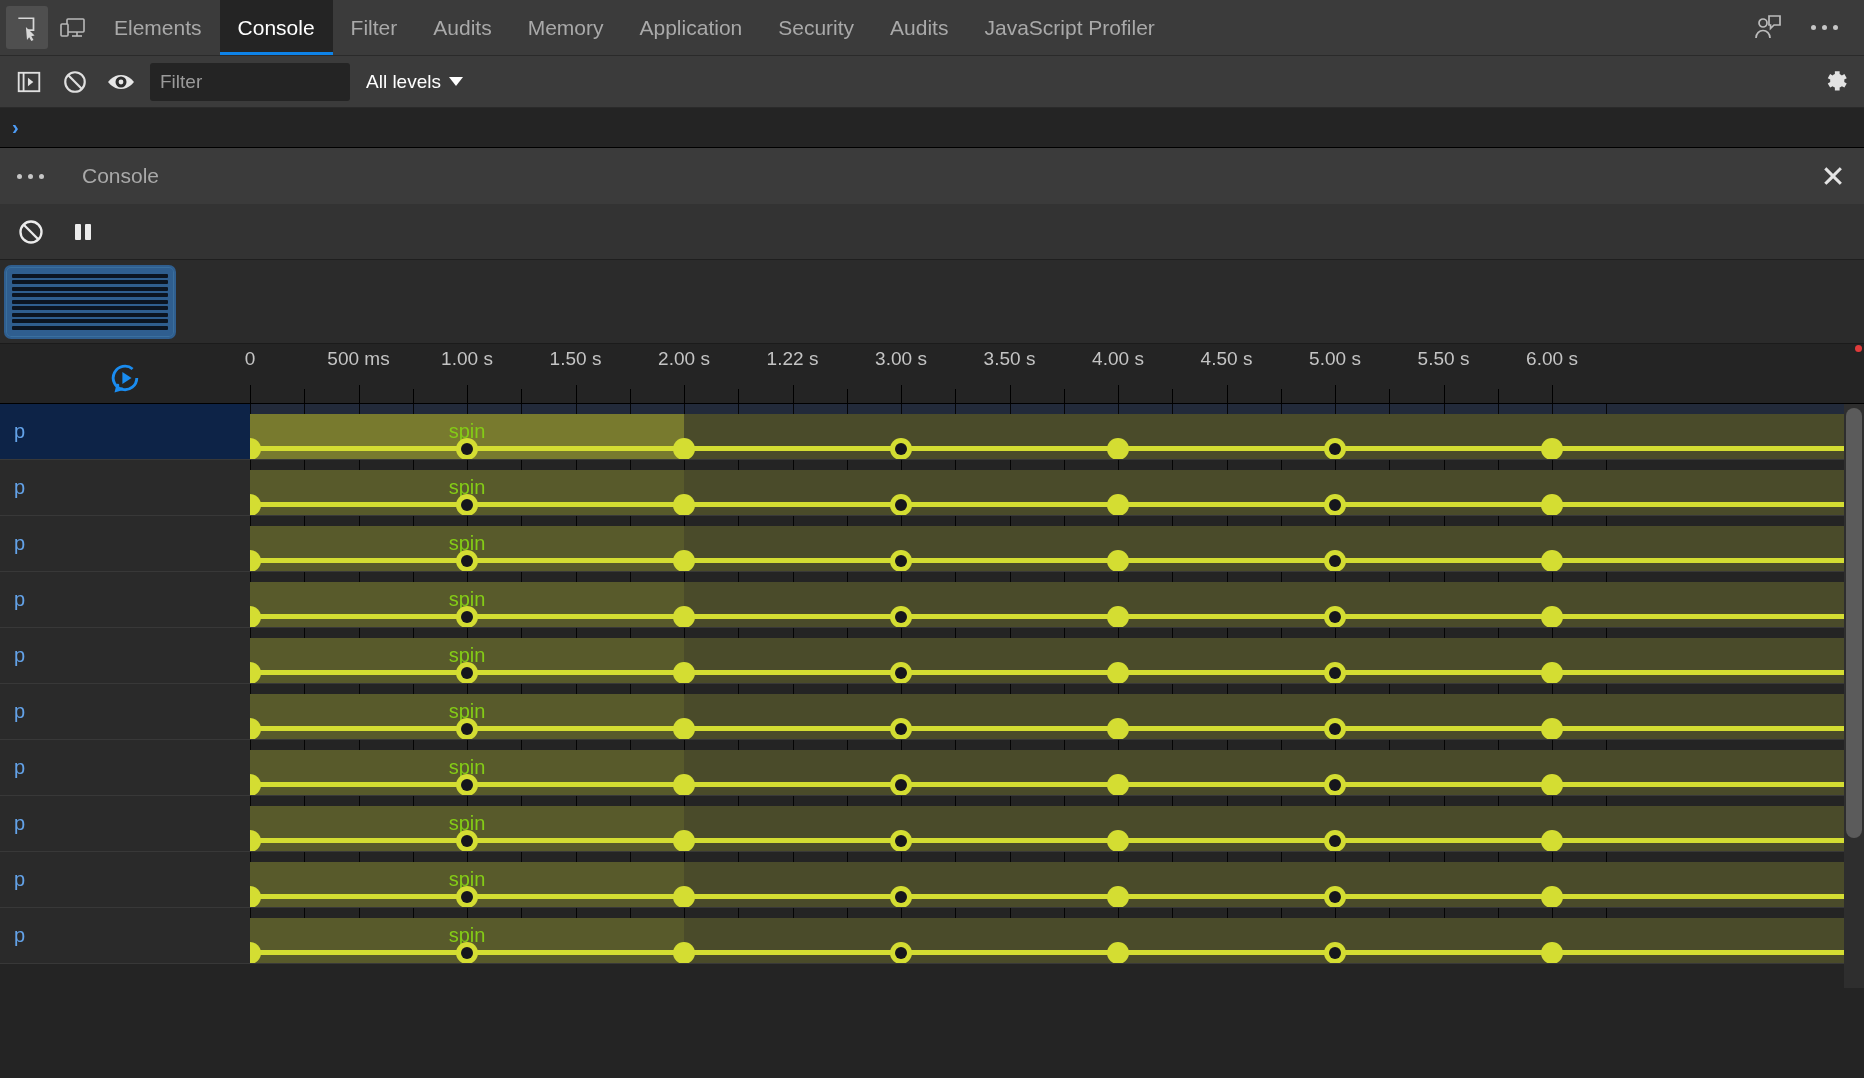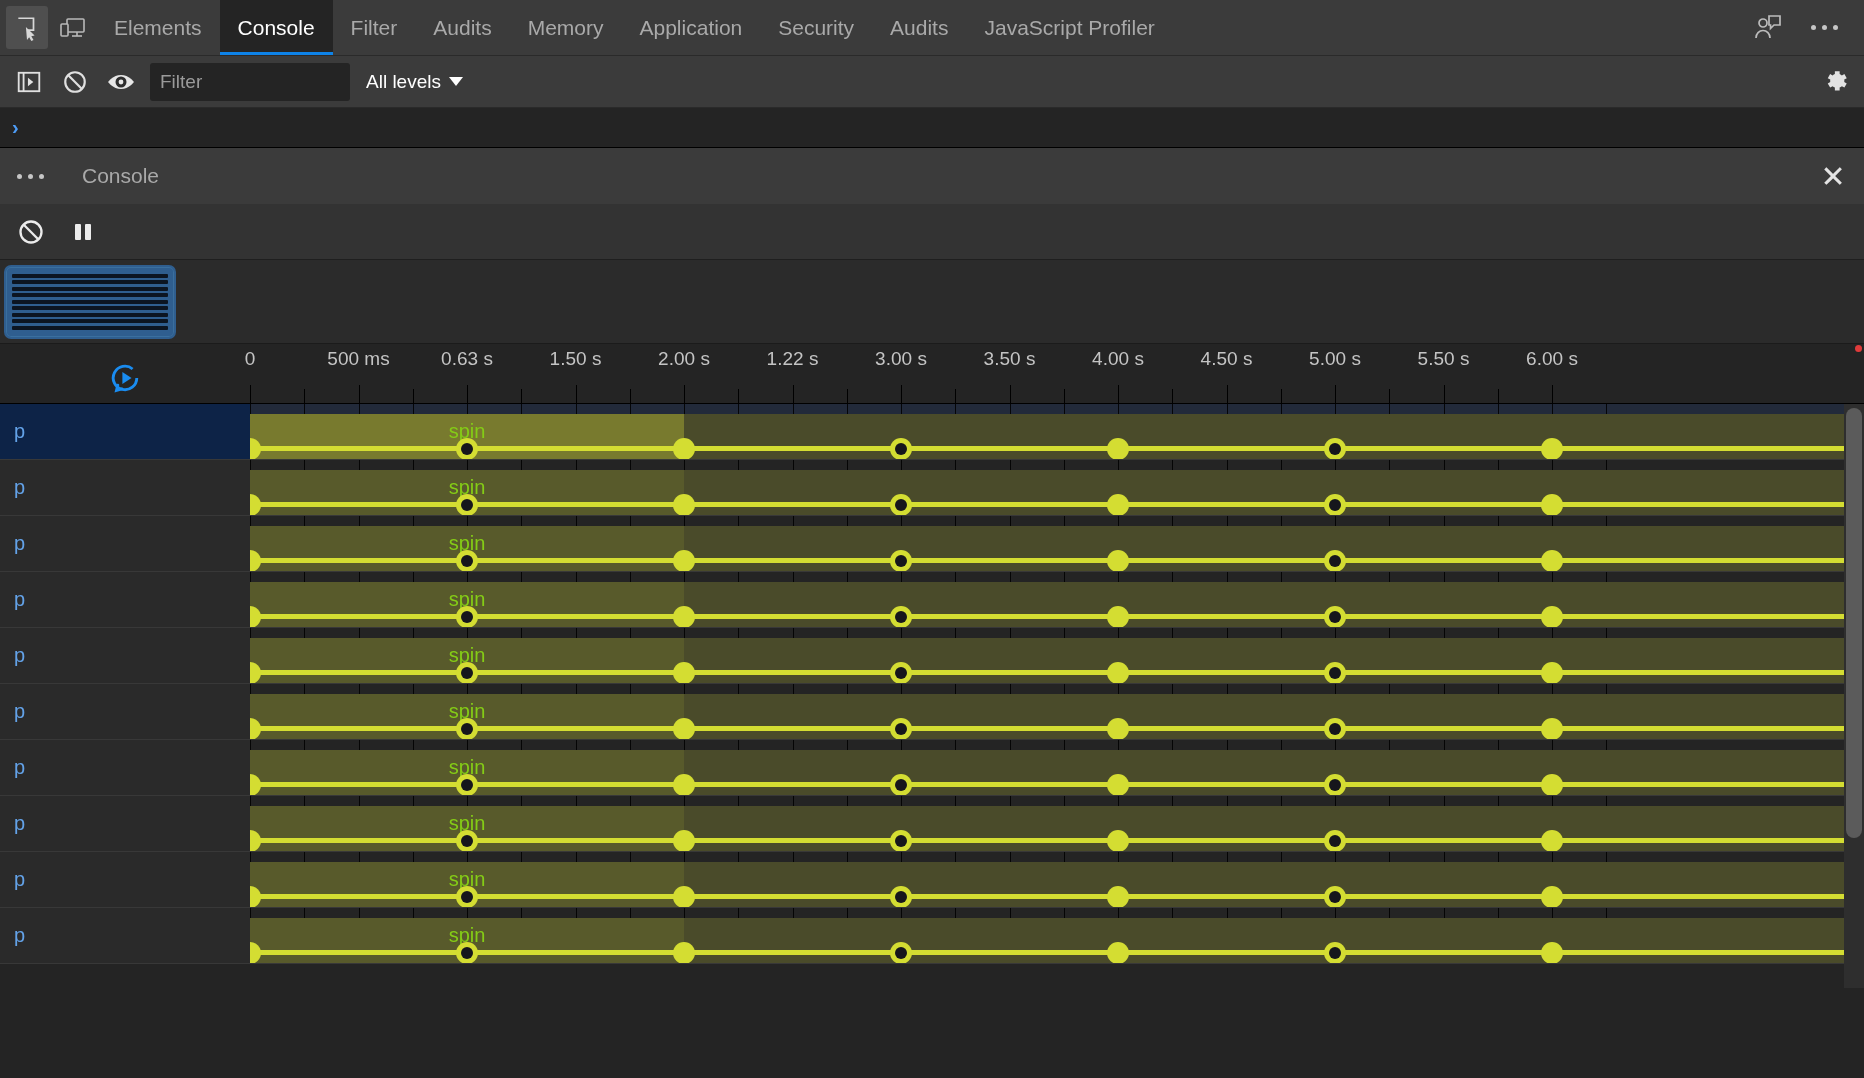--- a/index.html
+++ b/index.html
@@ -490,21 +490,21 @@
         </svg>
       </span>
     </div>
     <div class="ruler-red-dot"></div>
   <div class="tick-label" style="left: 250px;">0</div>
       <div class="tick-mark" style="left: 250px; height: 18px;"></div>
       <div class="tick-mark" style="left: 304.25px; height: 14px;"></div>
       <div class="tick-label" style="left: 358.5px;">500 ms</div>
       <div class="tick-mark" style="left: 358.5px; height: 18px;"></div>
       <div class="tick-mark" style="left: 412.75px; height: 14px;"></div>
-      <div class="tick-label" style="left: 467px;">0.63 s</div>
+      <div class="tick-label" style="left: 467px;">1.00 s</div>
       <div class="tick-mark" style="left: 467px; height: 18px;"></div>
       <div class="tick-mark" style="left: 521.25px; height: 14px;"></div>
       <div class="tick-label" style="left: 575.5px;">1.50 s</div>
       <div class="tick-mark" style="left: 575.5px; height: 18px;"></div>
       <div class="tick-mark" style="left: 629.75px; height: 14px;"></div>
       <div class="tick-label" style="left: 684px;">2.00 s</div>
       <div class="tick-mark" style="left: 684px; height: 18px;"></div>
       <div class="tick-mark" style="left: 738.25px; height: 14px;"></div>
       <div class="tick-label" style="left: 792.5px;">1.22 s</div>
       <div class="tick-mark" style="left: 792.5px; height: 18px;"></div>

